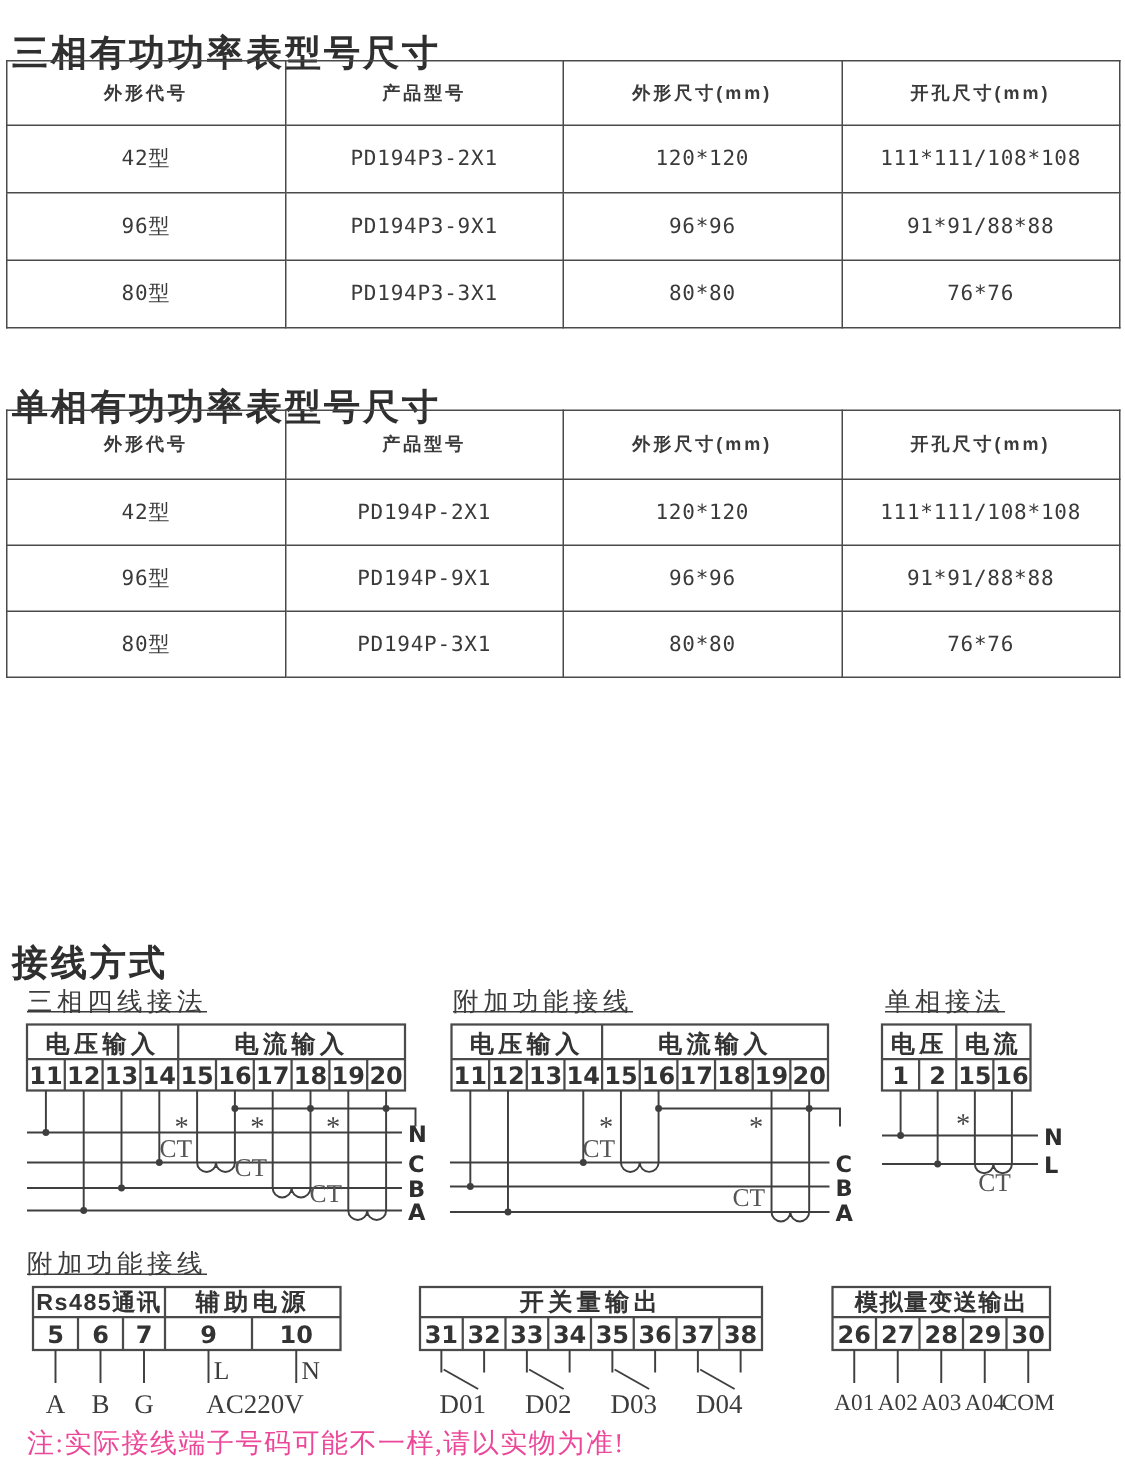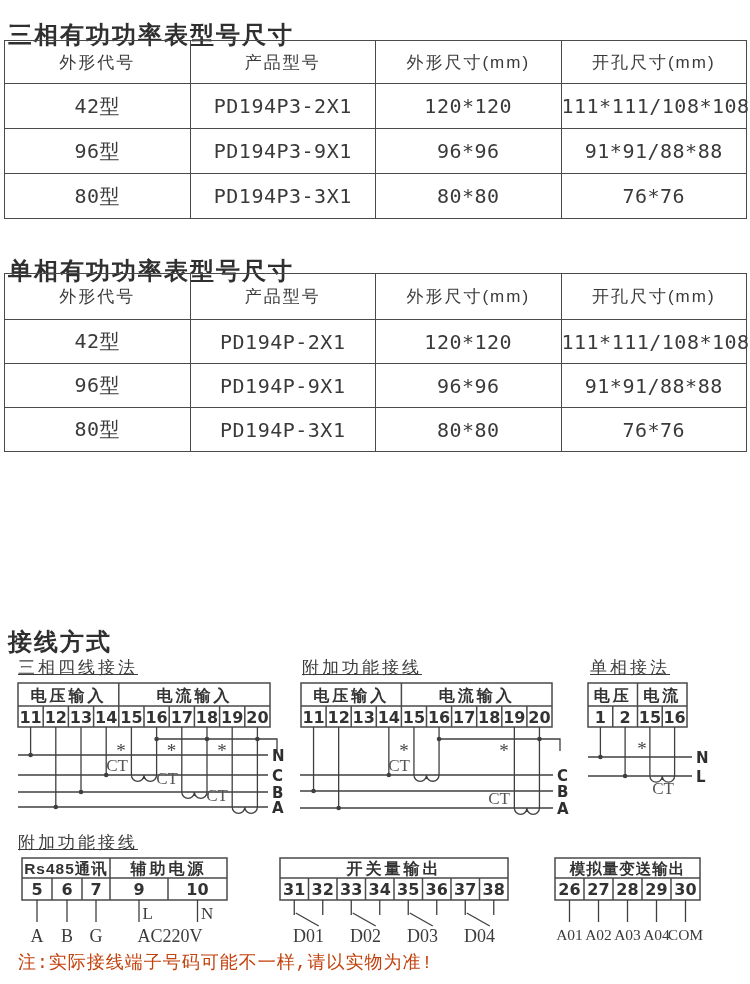--- a/index.html
+++ b/index.html
@@ -3,28 +3,28 @@
 <meta charset="utf-8">
 <style>
   html,body{margin:0;padding:0;}
   body{width:750px;height:984px;position:relative;background:#ffffff;overflow:hidden;
        font-family:"Liberation Sans",sans-serif;}
   .abs{position:absolute;}
   .sec-title{font-family:"Liberation Sans",sans-serif;font-size:24px;font-weight:bold;
              color:#2f2f2f;letter-spacing:2px;white-space:nowrap;margin-top:15px;}
   .diagram-label{font-family:"Liberation Serif",serif;font-size:17px;color:#3c3c3c;
                  letter-spacing:3px;white-space:nowrap;text-decoration:underline;}
-  .note-text{font-family:Liberation Mono, monospace;font-size:18px;color:#c2410c;
+  .note-text{font-family:Liberation Serif, serif;font-size:18px;color:#ec4899;
              letter-spacing:1px;white-space:nowrap;}
   table.spec{border-collapse:collapse;position:absolute;table-layout:fixed;width:743px;}
   table.spec th,table.spec td{border:1.6px solid #4a4a4a;text-align:center;
              vertical-align:middle;color:#3a3a3a;padding:0;}
-  table.spec th{font-family:"Liberation Sans",sans-serif;font-size:17px;font-weight:normal;
+  table.spec th{font-family:"Liberation Sans",sans-serif;font-size:12px;font-weight:bold;
              letter-spacing:2px;}
-  table.spec td{font-family:"DejaVu Sans Mono","DejaVu Sans",monospace;font-size:20px;
+  table.spec td{font-family:"DejaVu Sans Mono","DejaVu Sans",monospace;font-size:14px;
              letter-spacing:0.5px;margin-left:48px;}
   #table1 th{height:42px;} #table1 td{height:44px;}
   #table2 th{height:45px;} #table2 td{height:43px;}
   
   .blk{stroke:#4a4a4a;stroke-width:1.5;fill:none;}
   .wire{stroke:#3f3f3f;stroke-width:1.3;fill:none;}
   .dot{fill:#3f3f3f;stroke:none;}
   .thd{font-family:"Liberation Sans",sans-serif;font-size:16px;font-weight:bold;
        fill:#333;letter-spacing:3px;text-anchor:middle;}
   .thd-s{font-family:"Liberation Sans",sans-serif;font-size:15.5px;font-weight:bold;

